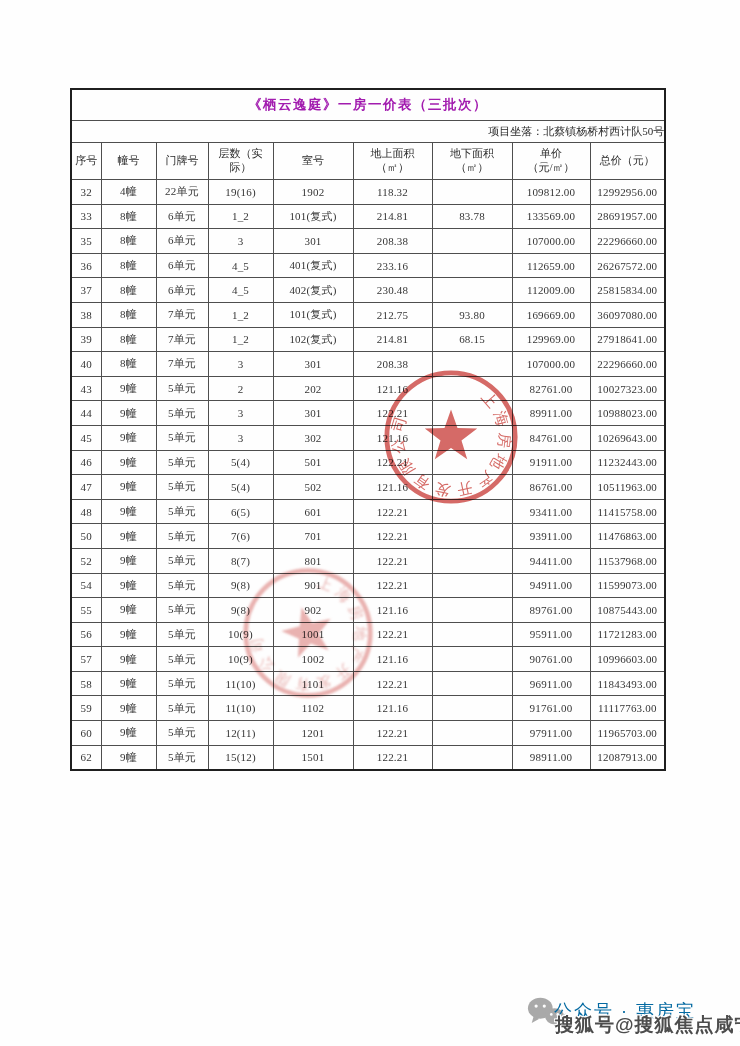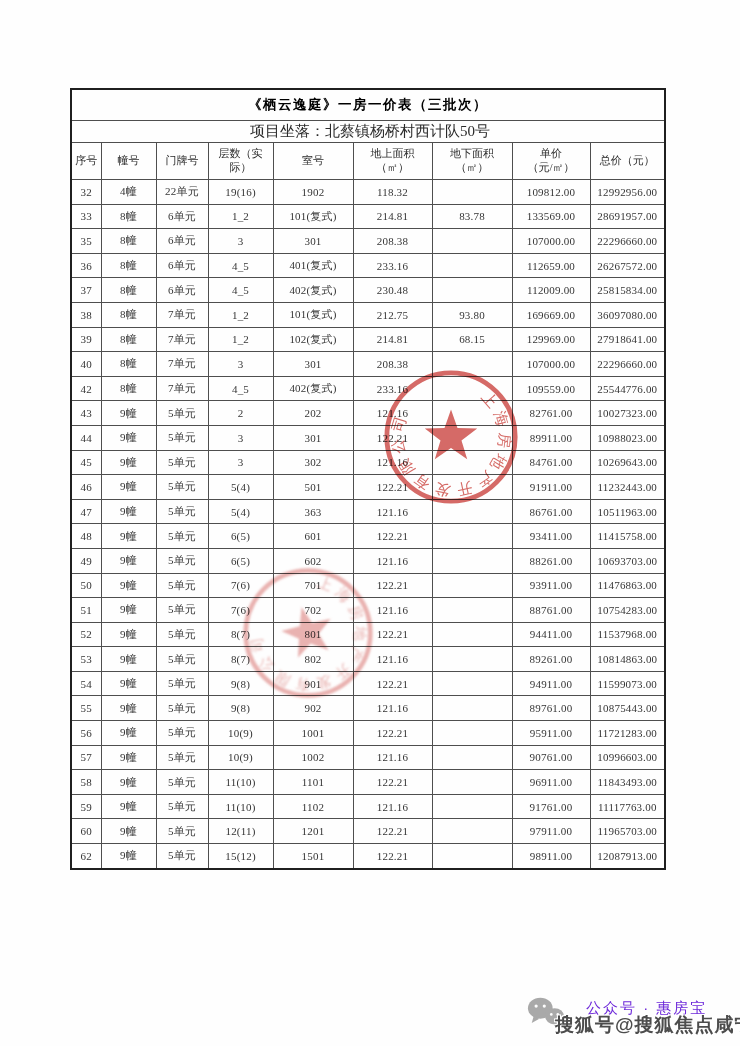--- a/index.html
+++ b/index.html
@@ -16,43 +16,43 @@
     border-collapse:collapse;table-layout:fixed;
     color:#2f2f2f;border:2px solid #1f1f1f;
     background:transparent;
   }
   .price-table th,.price-table td{
     border:1px solid #4e4e4e;
     text-align:center;vertical-align:middle;
     font-weight:normal;overflow:hidden;padding:0;
   }
   tr.title-row th{
-    height:30px;font-size:13.5px;font-weight:bold;letter-spacing:1.5px;color:#000000;
+    height:30px;font-size:13.5px;font-weight:bold;letter-spacing:1.5px;color:#a21caf;
   }
   tr.location-row th{
-    height:21px;text-align:center;font-size:15px;padding-left:4px;color:#2a2a2a;
+    height:21px;text-align:right;font-size:11px;padding-left:4px;color:#2a2a2a;
   }
   tr.header-row th{
     height:36px;font-size:11px;line-height:1.25;white-space:pre-line;color:#2a2a2a;
   }
   tbody.data-rows td{
     height:23.6px;font-size:11px;color:#353535;letter-spacing:.2px;
   }
 
   
   .stamp{position:absolute;mix-blend-mode:multiply;pointer-events:none;}
   .stamp1{left:382px;top:368px;width:138px;height:138px;opacity:.82;}
   .stamp2{left:241px;top:566px;width:134px;height:134px;opacity:.42;}
 
   
   .footer-mark{position:absolute;pointer-events:none;}
   .wechat-icon{left:527px;top:996px;width:38px;height:33px;}
   .gray-watermark{
-    left:586px;top:999px;font-family:"Liberation Sans","DejaVu Sans",sans-serif;
-    font-size:15px;color:#6d28d9;letter-spacing:2px;white-space:nowrap;
+    left:554px;top:999px;font-family:"Liberation Sans","DejaVu Sans",sans-serif;
+    font-size:18px;color:#0369a1;letter-spacing:2px;white-space:nowrap;
   }
   .dark-watermark{
     left:555px;top:1012px;font-family:"Liberation Sans","DejaVu Sans",sans-serif;
     font-size:19px;font-weight:bold;color:#4c4c4c;letter-spacing:1px;white-space:nowrap;
     text-shadow:-1px -1px 0 #fff,1px -1px 0 #fff,-1px 1px 0 #fff,1px 1px 0 #fff,0 0 2px #fff;
   }
 </style>
 </head>
 <body>
 
@@ -176,31 +176,20 @@
           <td>8幢</td>
           <td>7单元</td>
           <td>3</td>
           <td>301</td>
           <td>208.38</td>
           <td></td>
           <td>107000.00</td>
           <td>22296660.00</td>
         </tr>
         <tr>
-          <td>42</td>
-          <td>8幢</td>
-          <td>7单元</td>
-          <td>4_5</td>
-          <td>402(复式)</td>
-          <td>233.16</td>
-          <td></td>
-          <td>109559.00</td>
-          <td>25544776.00</td>
-        </tr>
-        <tr>
           <td>43</td>
           <td>9幢</td>
           <td>5单元</td>
           <td>2</td>
           <td>202</td>
           <td>121.16</td>
           <td></td>
           <td>82761.00</td>
           <td>10027323.00</td>
         </tr>
@@ -235,91 +224,58 @@
           <td>122.21</td>
           <td></td>
           <td>91911.00</td>
           <td>11232443.00</td>
         </tr>
         <tr>
           <td>47</td>
           <td>9幢</td>
           <td>5单元</td>
           <td>5(4)</td>
-          <td>363</td>
+          <td>502</td>
           <td>121.16</td>
           <td></td>
           <td>86761.00</td>
           <td>10511963.00</td>
         </tr>
         <tr>
           <td>48</td>
           <td>9幢</td>
           <td>5单元</td>
           <td>6(5)</td>
           <td>601</td>
           <td>122.21</td>
           <td></td>
           <td>93411.00</td>
           <td>11415758.00</td>
         </tr>
         <tr>
-          <td>49</td>
-          <td>9幢</td>
-          <td>5单元</td>
-          <td>6(5)</td>
-          <td>602</td>
-          <td>121.16</td>
-          <td></td>
-          <td>88261.00</td>
-          <td>10693703.00</td>
-        </tr>
-        <tr>
           <td>50</td>
           <td>9幢</td>
           <td>5单元</td>
           <td>7(6)</td>
           <td>701</td>
           <td>122.21</td>
           <td></td>
           <td>93911.00</td>
           <td>11476863.00</td>
         </tr>
         <tr>
-          <td>51</td>
-          <td>9幢</td>
-          <td>5单元</td>
-          <td>7(6)</td>
-          <td>702</td>
-          <td>121.16</td>
-          <td></td>
-          <td>88761.00</td>
-          <td>10754283.00</td>
-        </tr>
-        <tr>
           <td>52</td>
           <td>9幢</td>
           <td>5单元</td>
           <td>8(7)</td>
           <td>801</td>
           <td>122.21</td>
           <td></td>
           <td>94411.00</td>
           <td>11537968.00</td>
-        </tr>
-        <tr>
-          <td>53</td>
-          <td>9幢</td>
-          <td>5单元</td>
-          <td>8(7)</td>
-          <td>802</td>
-          <td>121.16</td>
-          <td></td>
-          <td>89261.00</td>
-          <td>10814863.00</td>
         </tr>
         <tr>
           <td>54</td>
           <td>9幢</td>
           <td>5单元</td>
           <td>9(8)</td>
           <td>901</td>
           <td>122.21</td>
           <td></td>
           <td>94911.00</td>

